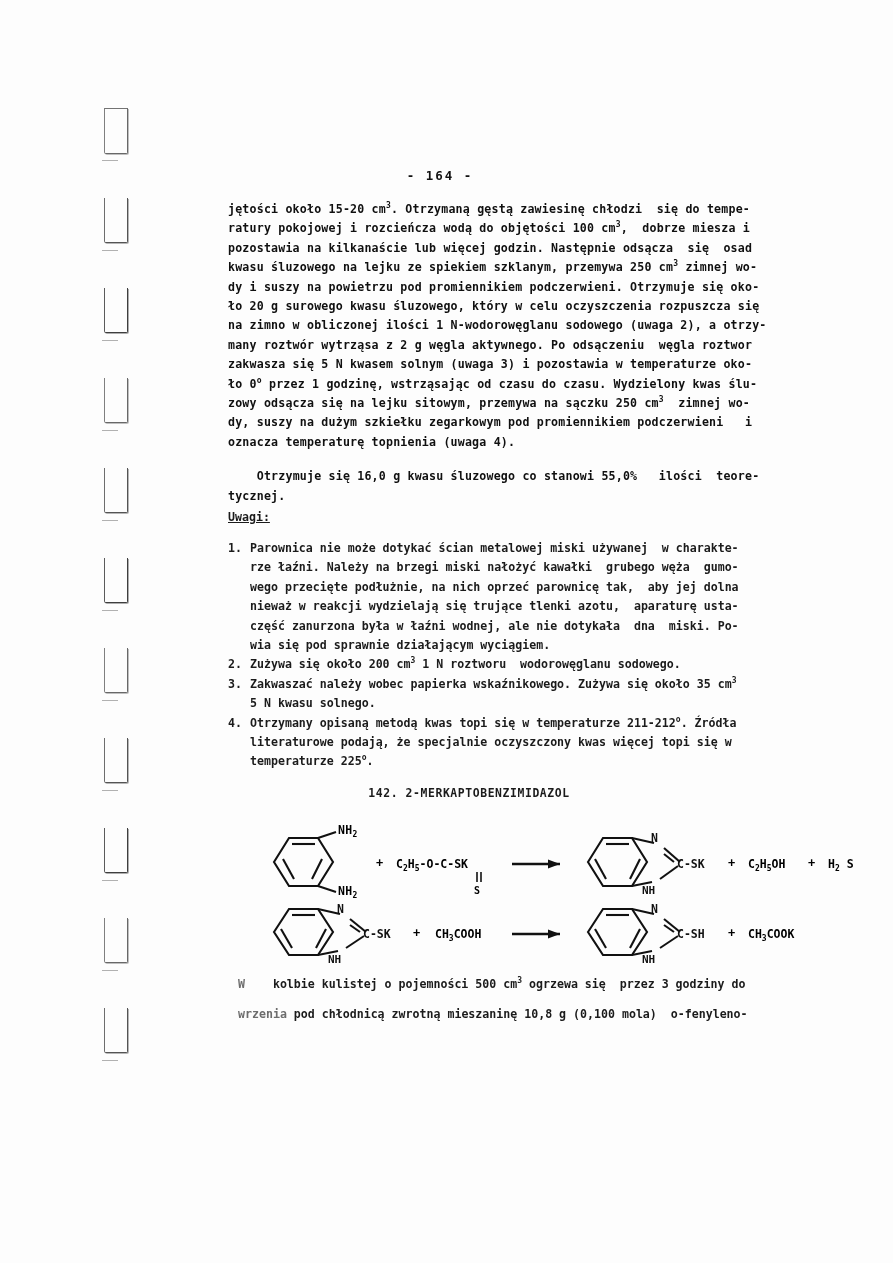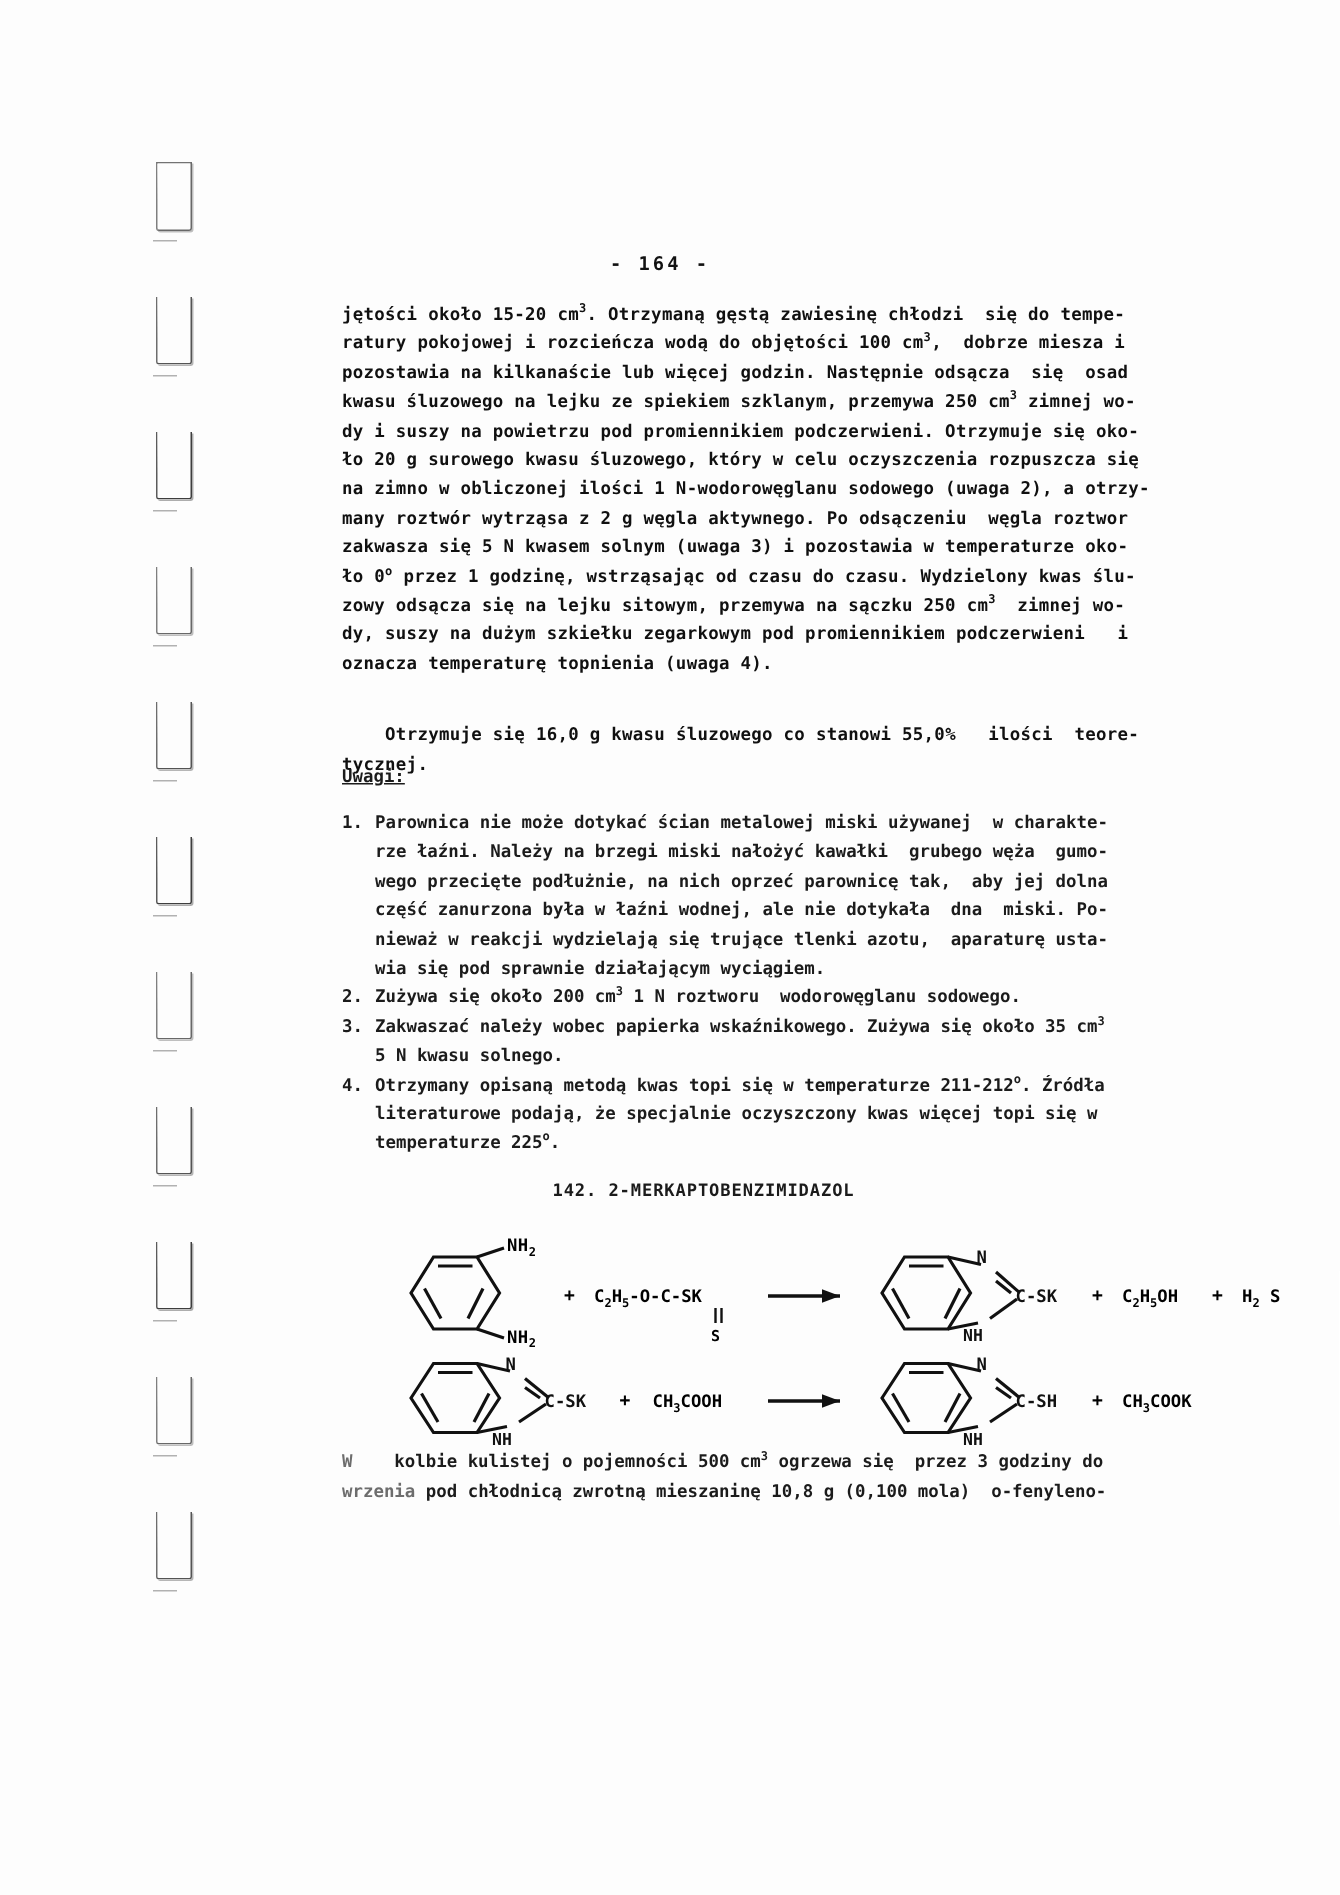--- a/index.html
+++ b/index.html
@@ -28,21 +28,21 @@
     font-size:12.5px;letter-spacing:2px;font-weight:700;color:#121212;
   }
   .body{
     position:absolute;left:228px;top:200px;width:632px;
   }
   p.tx{
     margin:0;font-size:11.6px;line-height:19.4px;letter-spacing:.2px;
     white-space:pre-wrap;font-weight:700;color:#101010;
     text-rendering:optimizeLegibility;
   }
-  p.tx.gap{margin-top:28px;}
+  p.tx.gap{margin-top:15px;}
   sup{font-size:8px;vertical-align:super;line-height:0;}
   .u{ text-decoration:underline; }
 
   .notes{position:absolute;left:228px;top:510px;width:640px;}
   .note-head{font-size:11.6px;font-weight:700;margin:0 0 15px 0;}
   .note{display:flex;font-size:11.6px;line-height:19.4px;font-weight:700;margin-bottom:0;}
   .note .num{width:22px;flex:0 0 22px;}
   .note .txt{flex:1;white-space:pre-wrap;}
 
   .sectitle{
@@ -54,21 +54,21 @@
     font-size:11.2px;font-weight:700;letter-spacing:.4px;
   }
 
   
   .scheme{position:absolute;left:250px;width:620px;}
   .scheme.s1{top:826px;height:70px;}
   .scheme.s2{top:900px;height:66px;}
   .chem{font-size:11.5px;font-weight:700;letter-spacing:.3px;}
 
   .closing{position:absolute;left:228px;top:965px;width:640px;}
-  .closing p{margin:0;font-size:11.6px;line-height:19.6px;font-weight:700;white-space:pre-wrap;}
+  .closing p{margin:10px;font-size:11.6px;line-height:19.6px;font-weight:700;white-space:pre-wrap;}
   .faded{color:#6d6d6d;}
 
   svg{display:block;overflow:visible;}
 </style>
 </head>
 <body>
 
 <div class="page">
 
   <div class="binding" id="binding">
@@ -126,25 +126,25 @@
         <div class="note">
           <span class="num"></span>
           <span class="txt">rze łaźni. Należy na brzegi miski nałożyć kawałki  grubego węża  gumo-</span>
         </div>
         <div class="note">
           <span class="num"></span>
           <span class="txt">wego przecięte podłużnie, na nich oprzeć parownicę tak,  aby jej dolna</span>
         </div>
         <div class="note">
           <span class="num"></span>
+          <span class="txt">nieważ w reakcji wydzielają się trujące tlenki azotu,  aparaturę usta-</span>
+        </div>
+        <div class="note">
+          <span class="num"></span>
           <span class="txt">część zanurzona była w łaźni wodnej, ale nie dotykała  dna  miski. Po-</span>
-        </div>
-        <div class="note">
-          <span class="num"></span>
-          <span class="txt">nieważ w reakcji wydzielają się trujące tlenki azotu,  aparaturę usta-</span>
         </div>
         <div class="note">
           <span class="num"></span>
           <span class="txt">wia się pod sprawnie działającym wyciągiem.</span>
         </div>
         <div class="note">
           <span class="num">2.</span>
           <span class="txt">Zużywa się około 200 cm<sup>3</sup> 1 N roztworu  wodorowęglanu sodowego.</span>
         </div>
         <div class="note">

